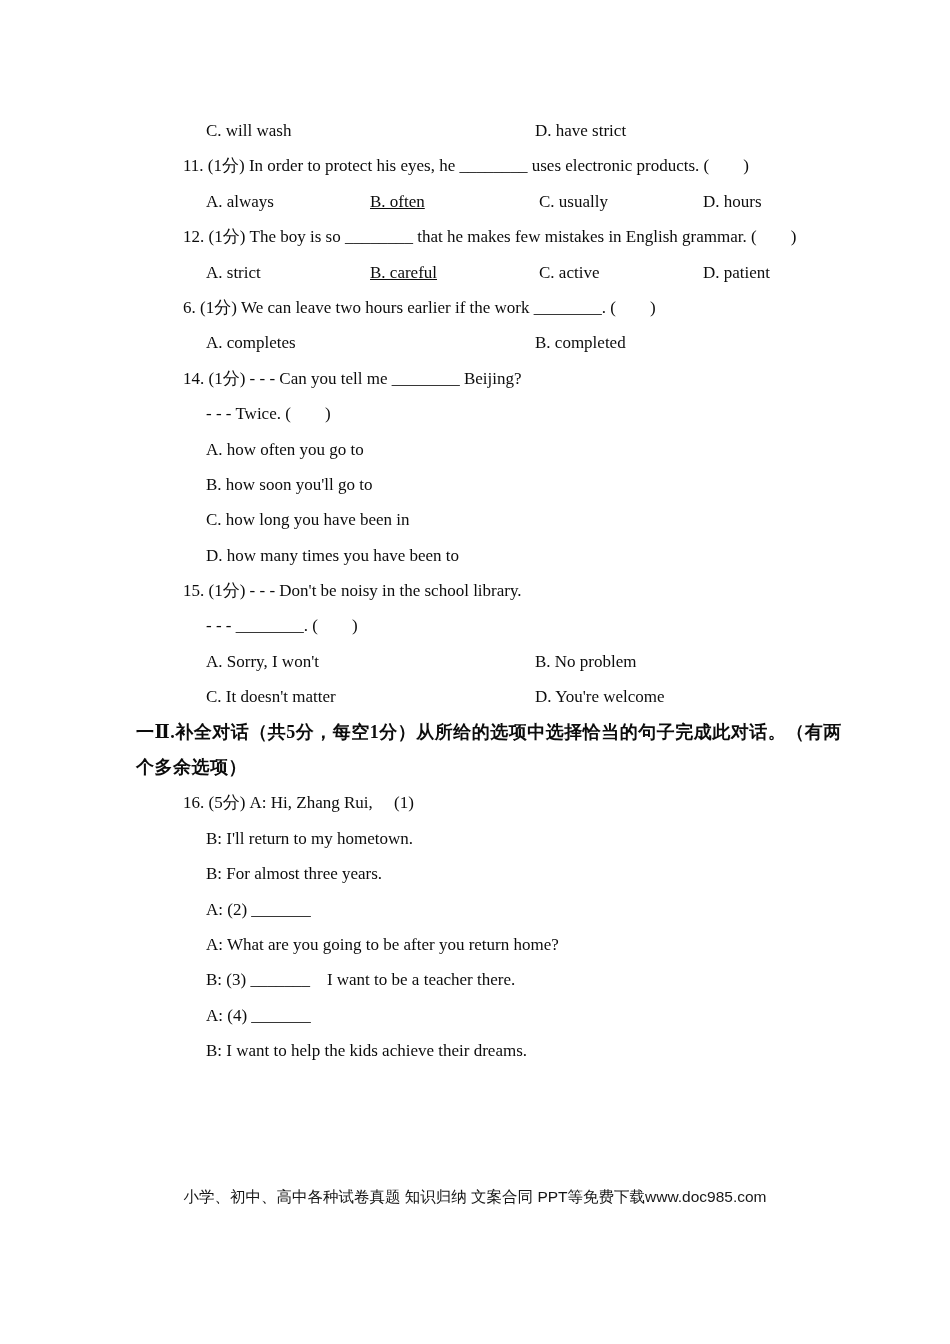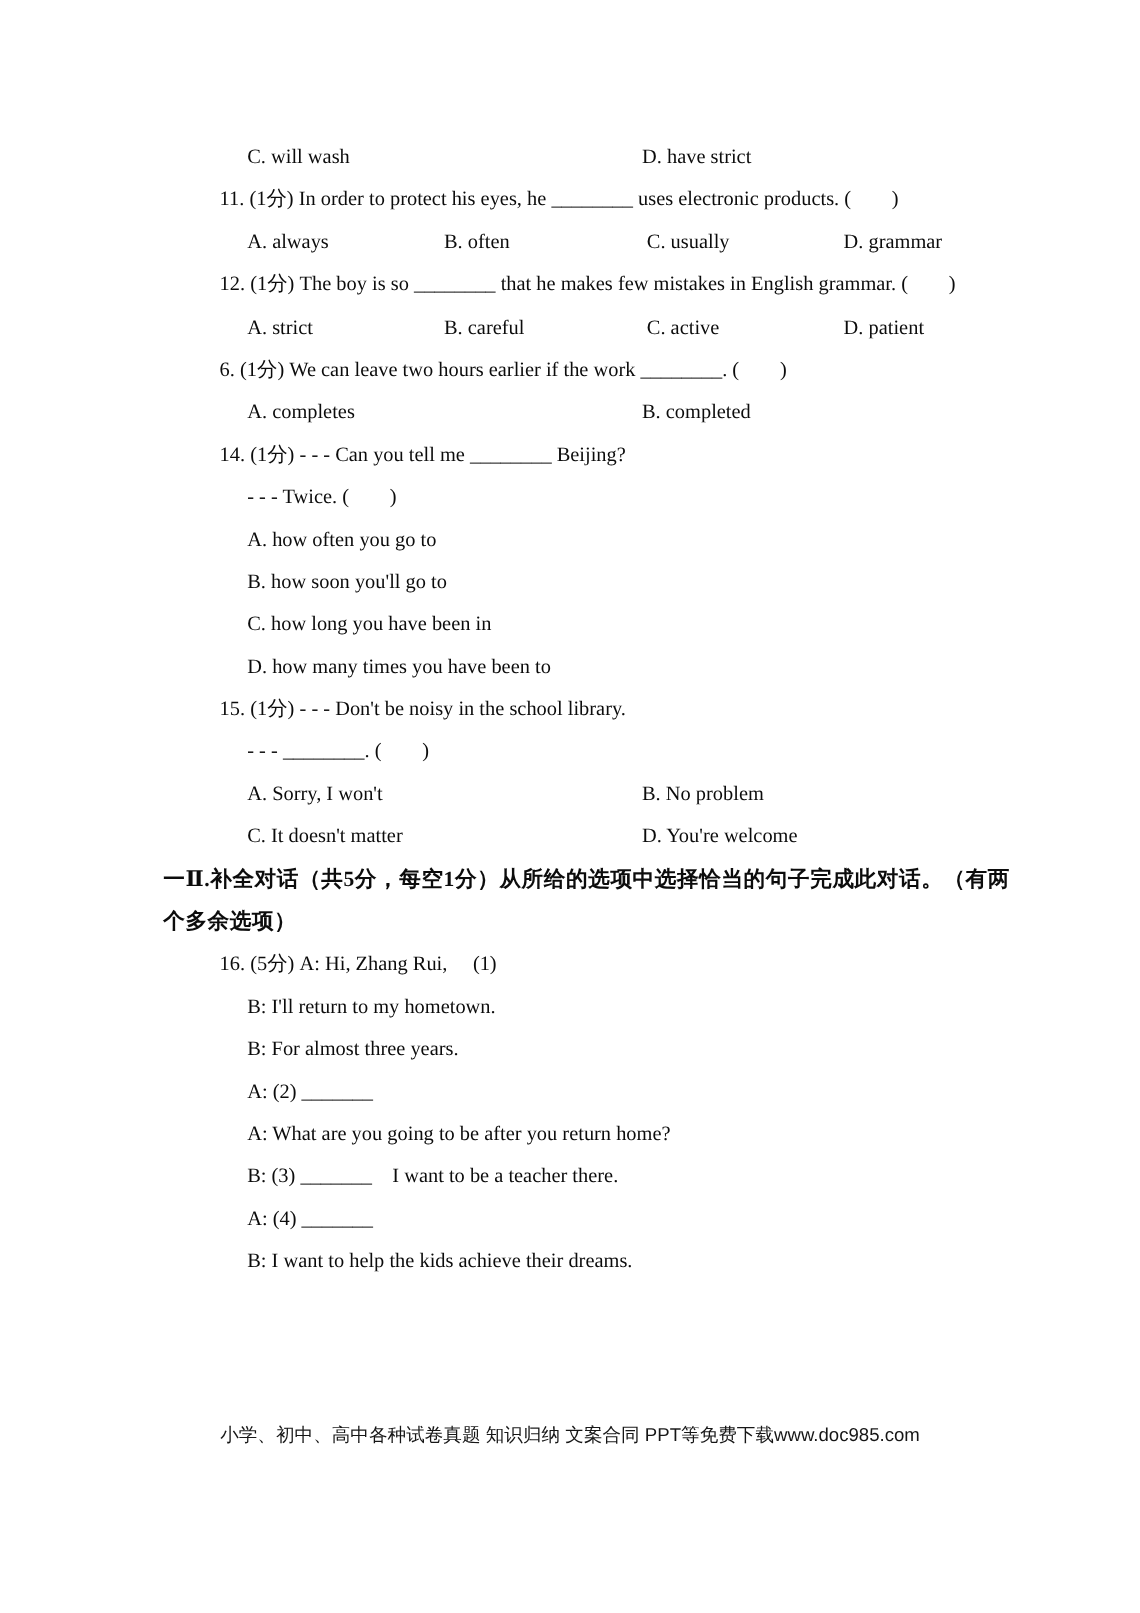--- a/index.html
+++ b/index.html
@@ -9,21 +9,21 @@
     background:#ffffff;
     font-family:"Liberation Serif","DejaVu Serif",serif;
     font-size:17px;color:#0c0c0c;
     overflow:hidden;
   }
   .rows{position:absolute;top:113px;left:0;width:944px;margin-left:38px;}
   .row{position:relative;height:35.4px;line-height:35.4px;}
   .row span{white-space:pre;}
   .abs{position:absolute;top:0;}
   .xA{left:168px;}
-  .xB{left:332px;}
+  .xB{left:332px;text-decoration:underline;}
   .xC4{left:501px;}
   .xD{left:665px;}
   .x2{left:497px;}
   .stem{padding-left:145px;white-space:pre;}
   .cont{padding-left:168px;white-space:pre;}
   .head{padding-left:98px;font-weight:bold;font-size:18px;white-space:pre;letter-spacing:0.5px;}
   .footer{
     position:absolute;top:1186px;left:0;width:950px;
     display:flex;justify-content:center;align-items:baseline;
     font-family:"Liberation Sans","DejaVu Sans",sans-serif;
@@ -41,21 +41,21 @@
       <span class="abs xA">C. will wash</span>
       <span class="abs x2">D. have strict</span>
     </div>
 
     <div class="row stem">11. (1分) In order to protect his eyes, he ________ uses electronic products. (        )</div>
 
     <div class="row">
       <span class="abs xA">A. always</span>
       <span class="abs xB">B. often</span>
       <span class="abs xC4">C. usually</span>
-      <span class="abs xD">D. grammar</span>
+      <span class="abs xD">D. hours</span>
     </div>
 
     <div class="row stem">12. (1分) The boy is so ________ that he makes few mistakes in English grammar. (        )</div>
 
     <div class="row">
       <span class="abs xA">A. strict</span>
       <span class="abs xB">B. careful</span>
       <span class="abs xC4">C. active</span>
       <span class="abs xD">D. patient</span>
     </div>

